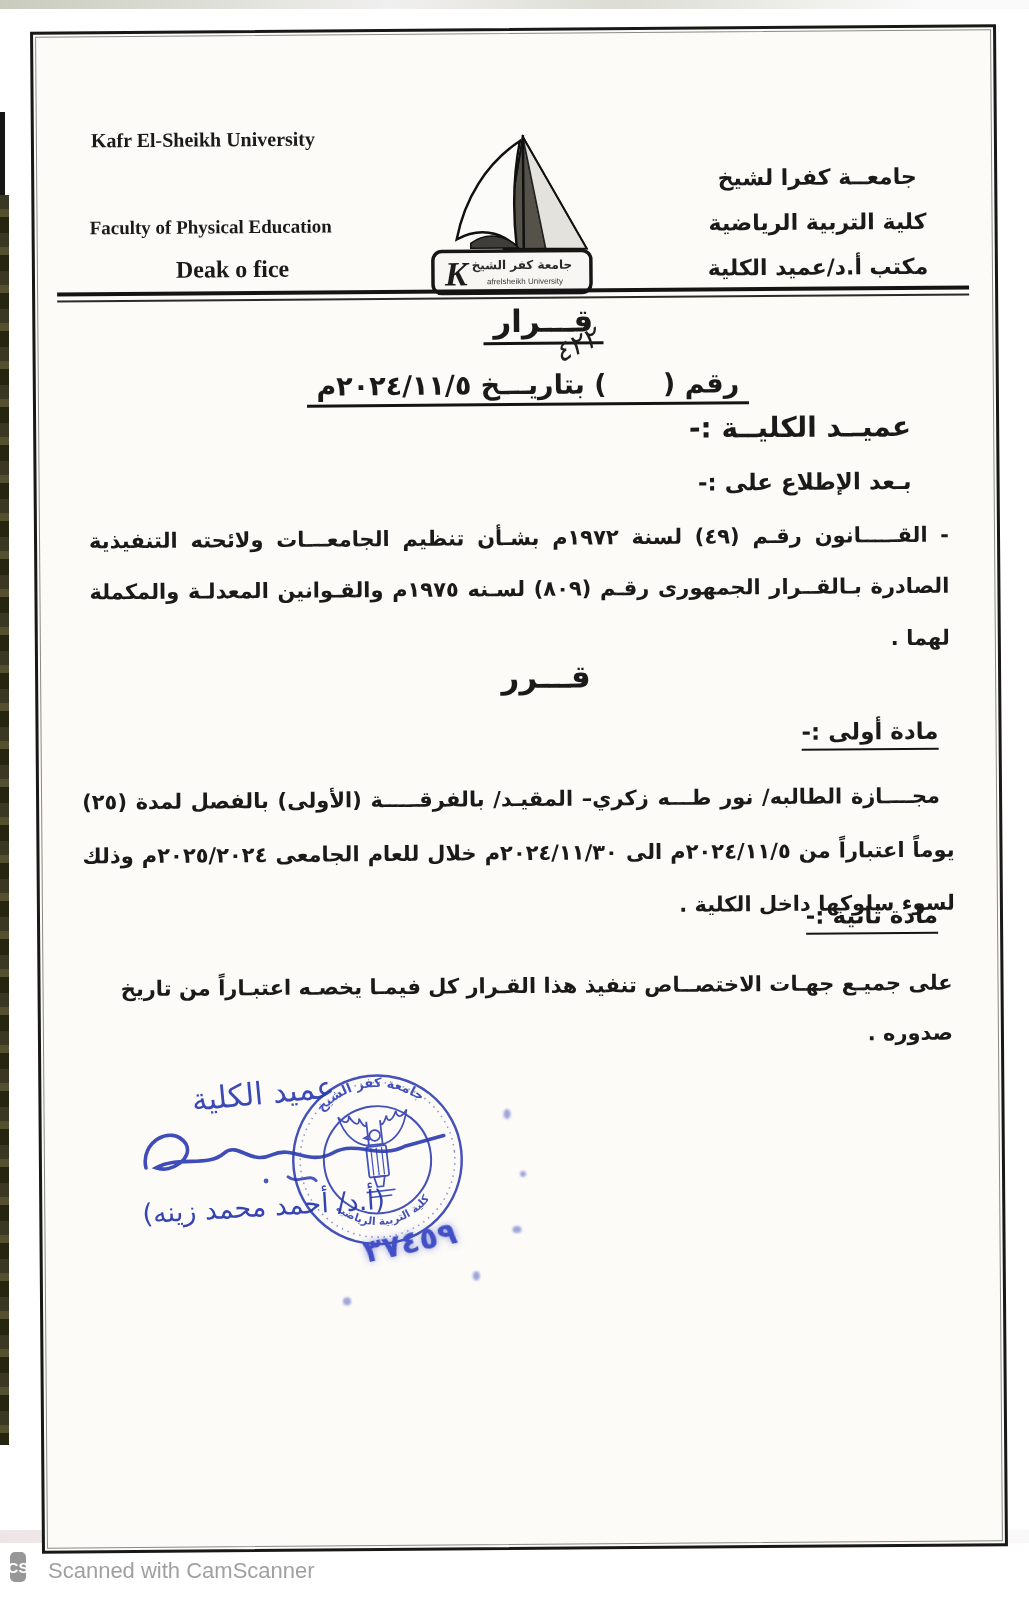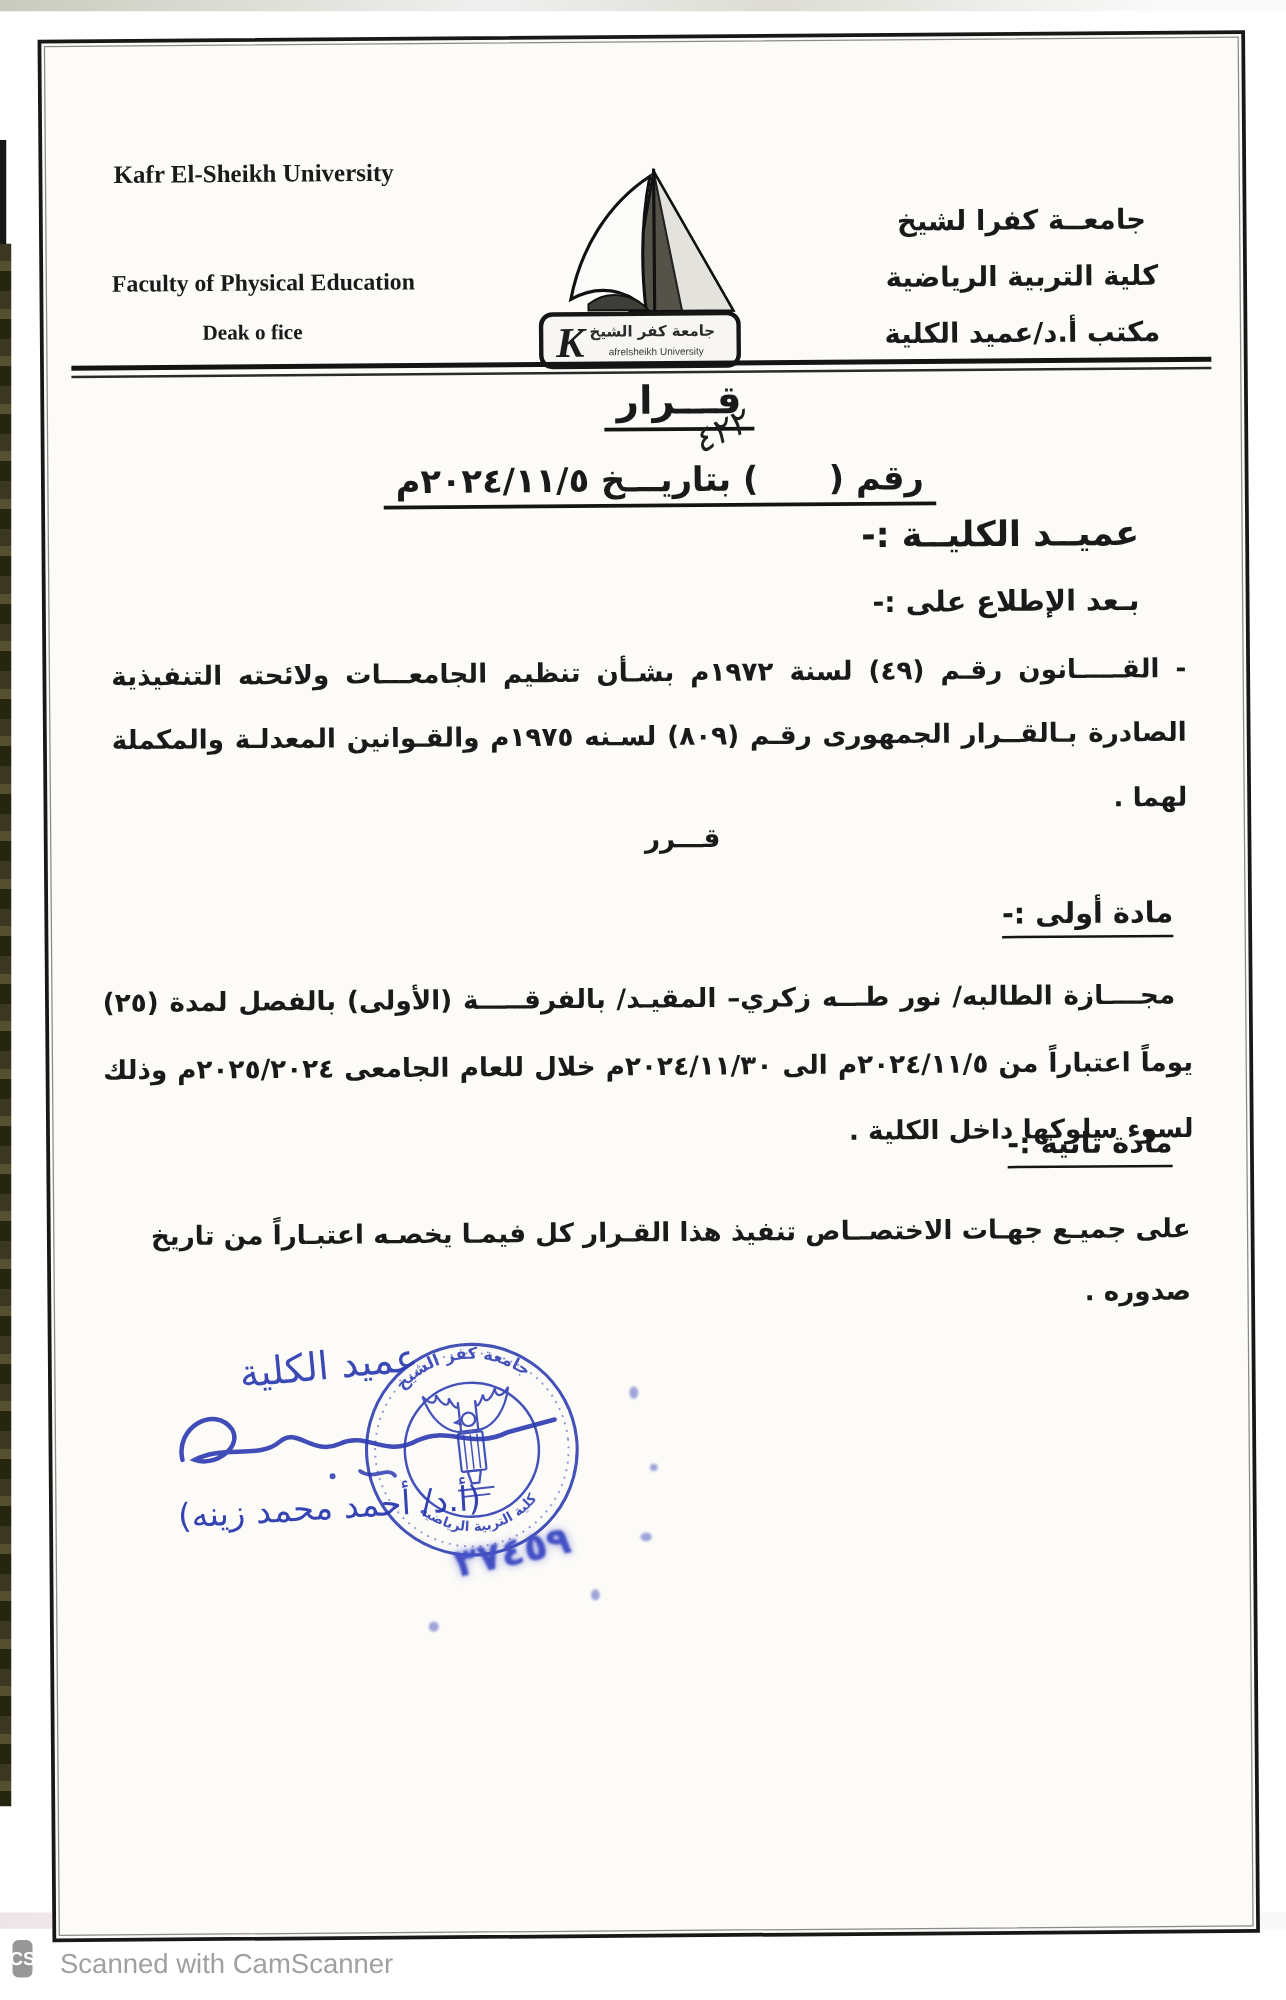--- a/index.html
+++ b/index.html
@@ -46,21 +46,21 @@
 <div class="top-smudge"></div>
 <div class="bottom-smudge"></div>
 <div class="left-black-line"></div>
 <div class="left-olive-strip"></div>
 
 <div class="page-frame">
   <div class="page-inner-line"></div>
 
   <div class="abs en-serif" style="left:57px;top:95px;font-size:20px;">Kafr El-Sheikh University</div>
   <div class="abs en-serif" style="left:55px;top:183px;font-size:19px;">Faculty of Physical Education</div>
-  <div class="abs en-serif" style="left:127px;top:223px;font-size:17px;">Deak o  fice</div>
+  <div class="abs en-serif" style="left:141px;top:223px;font-size:24px;">Deak o  fice</div>
 
   <svg class="abs" style="left:392px;top:96px;" width="170" height="172" viewBox="0 0 170 172">
     <path d="M97,10 L77,122 L119,122 Z" fill="#55524a" stroke="#222222" stroke-width="1.5"></path>
     <path d="M97,10 L119,122 L160,122 Z" fill="#e4e2dc" stroke="#222222" stroke-width="1.5"></path>
     <path d="M97,10 L77,122 H160 Z" fill="none" stroke="#111111" stroke-width="2"></path>
     <path d="M97,8 V122" stroke="#111111" stroke-width="2.5"></path>
     <path d="M94,14 C60,36 38,72 30,112 C52,100 74,104 90,120 C86,82 88,44 94,14 Z" fill="#fbfbf9" stroke="#111111" stroke-width="2.5"></path>
     <path d="M44,116 C60,104 80,108 92,121 L44,121 Z" fill="#3f3e38" stroke="#111111" stroke-width="1.5"></path>
     <rect x="6" y="124" width="158" height="42" rx="9" fill="#f7f6f2" stroke="#161616" stroke-width="3.5"></rect>
     <text x="18" y="158" font-family="Liberation Serif, serif" font-style="italic" font-weight="bold" font-size="34" fill="#1c1c1c">K</text>
@@ -86,21 +86,21 @@
     <span class="ar u-thick" style="font-size:27px;white-space:pre;border-bottom-width:3px;">رقم (      ) بتاريـــخ ٢٠٢٤/١١/٥م</span>
   </div>
 
   <div class="abs ar" style="right:85px;top:382px;font-size:28px;">عميــد الكليــة :-</div>
 
   <div class="abs ar" style="right:85px;top:440px;font-size:23px;">بـعد الإطلاع على :-</div>
 
   <div class="abs ar para" style="right:48px;top:482px;width:860px;">-  القـــــانون رقـم (٤٩) لسنة ١٩٧٢م بشـأن تنظيم الجامعـــات ولائحته التنفيذية الصادرة بـالقــرار الجمهورى رقـم (٨٠٩) لسـنه ١٩٧٥م والقـوانين المعدلـة والمكملة لهما .</div>
 
   <div class="abs center-row" style="top:628px;transform:translateX(28px);">
-    <span class="ar" style="font-size:21px;">قـــرر</span>
+    <span class="ar" style="font-size:31px;">قـــرر</span>
   </div>
 
   <div class="abs ar" style="right:60px;top:690px;font-size:23px;">
     <span class="u-med">مادة أولى :-</span>
   </div>
   <div class="abs ar para" style="right:45px;top:742px;width:872px;line-height:2.55;text-indent:14px;">
     <span>مجــــازة الطالبه/ </span><span style="font-weight:900;">نور طـــه زكري</span><span>– المقيـد/ بالفرقـــــة (الأولى) بالفصل لمدة (٢٥) يوماً اعتباراً من ٢٠٢٤/١١/٥م الى ٢٠٢٤/١١/٣٠م خلال للعام الجامعى ٢٠٢٥/٢٠٢٤م وذلك لسوء سلوكها داخل الكلية .</span>
   </div>
 
   <div class="abs ar" style="right:62px;top:874px;font-size:23px;">

